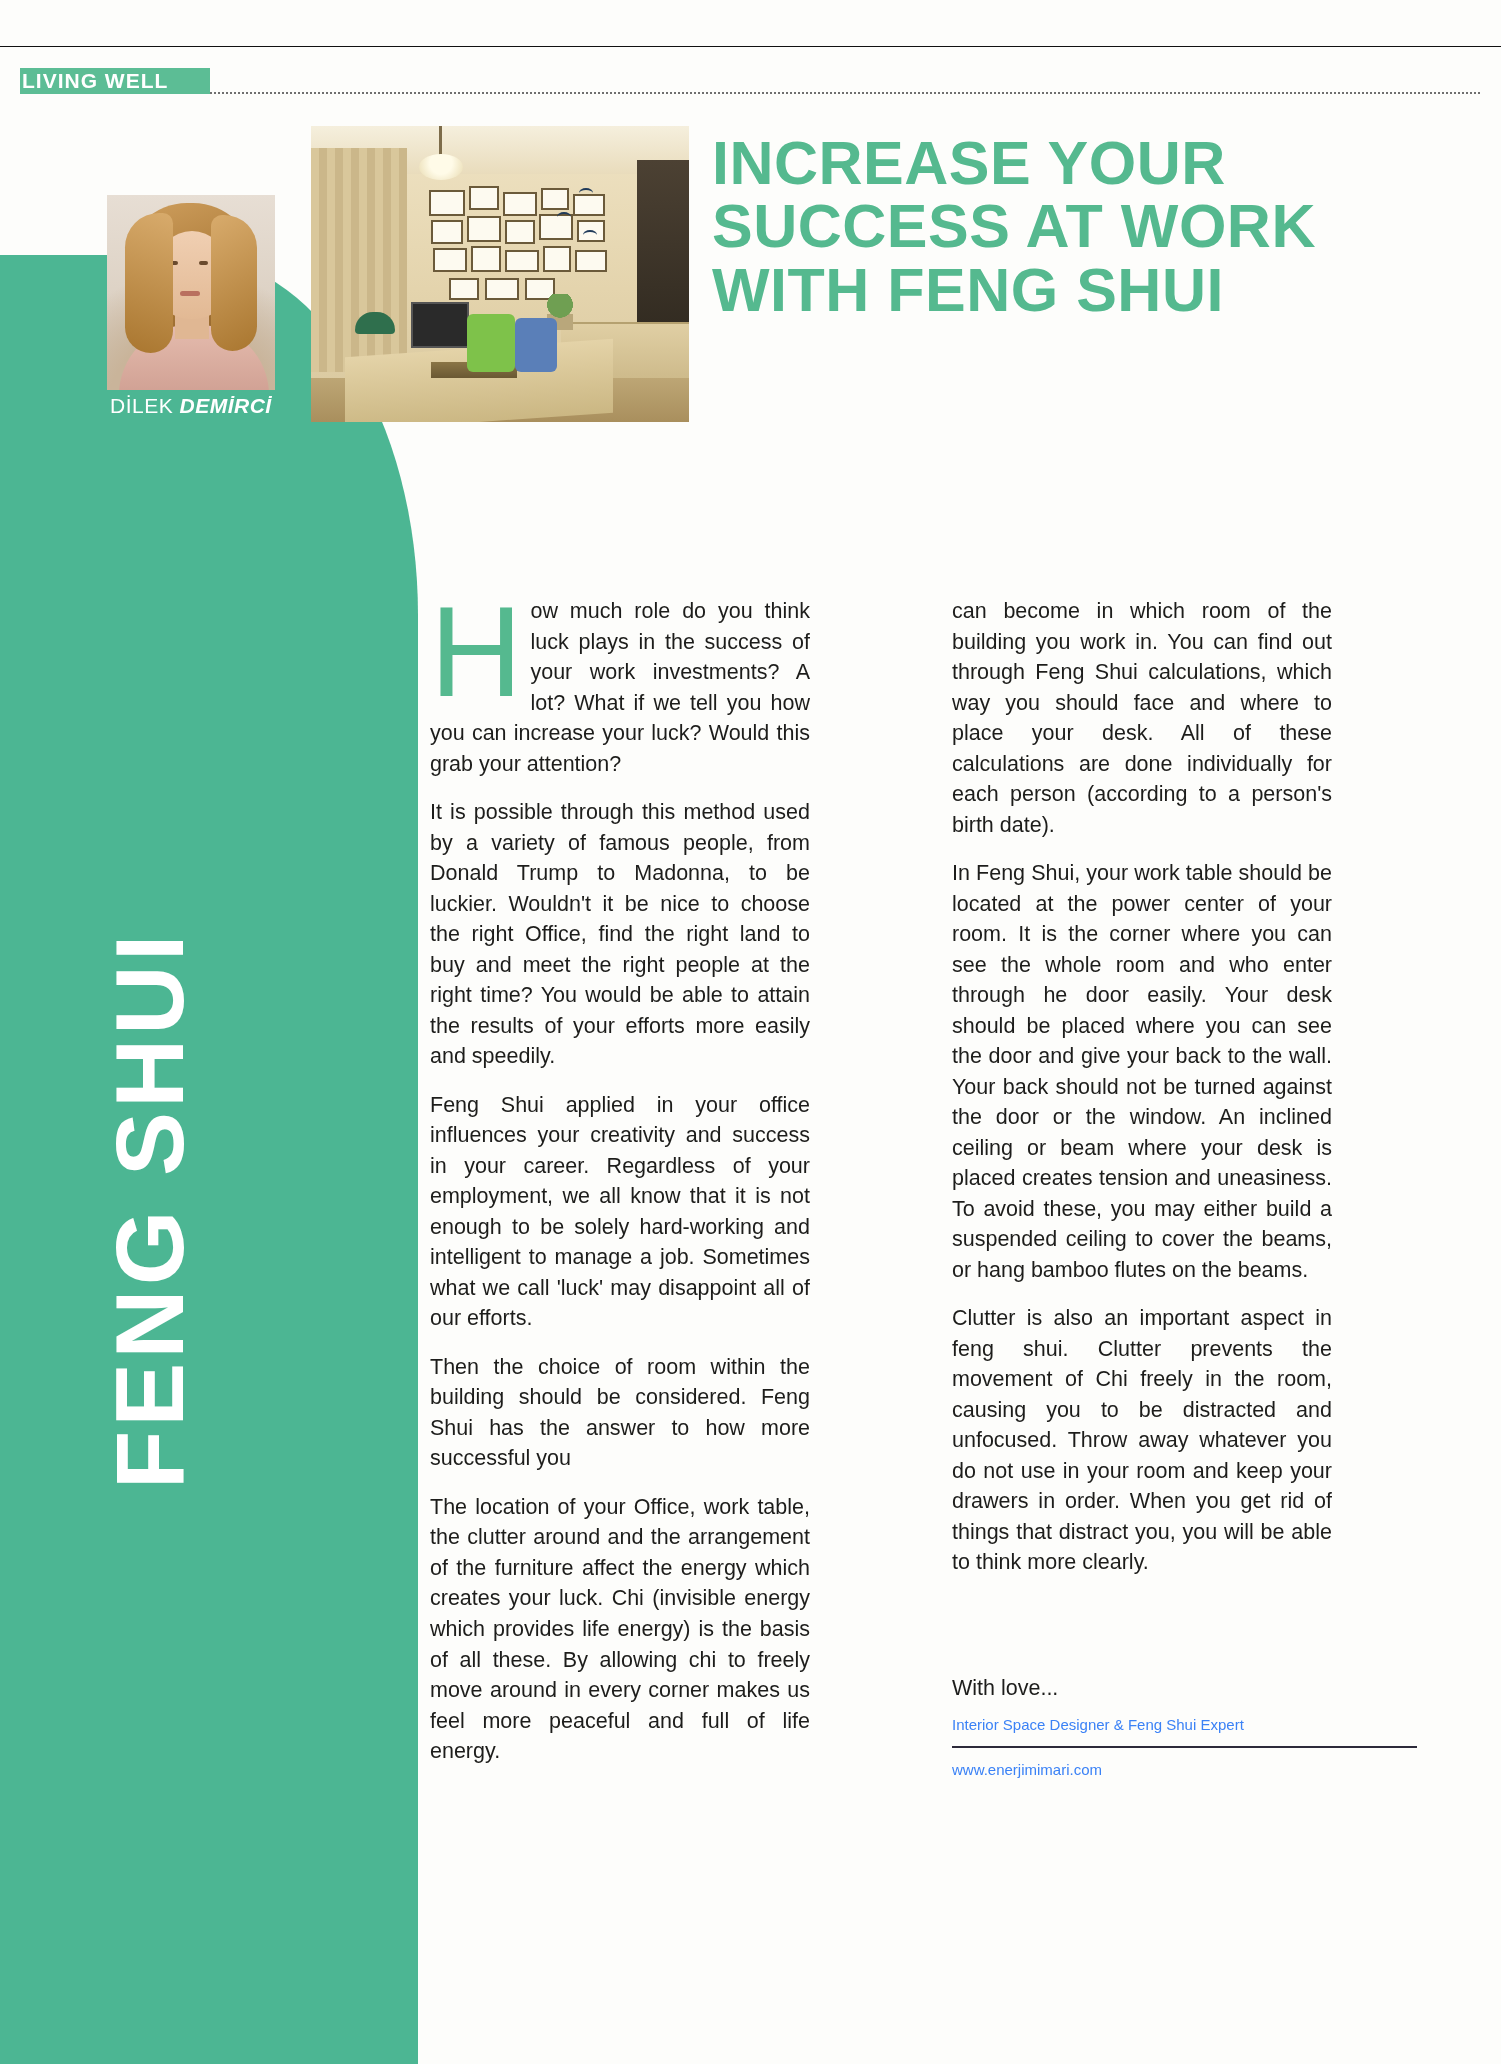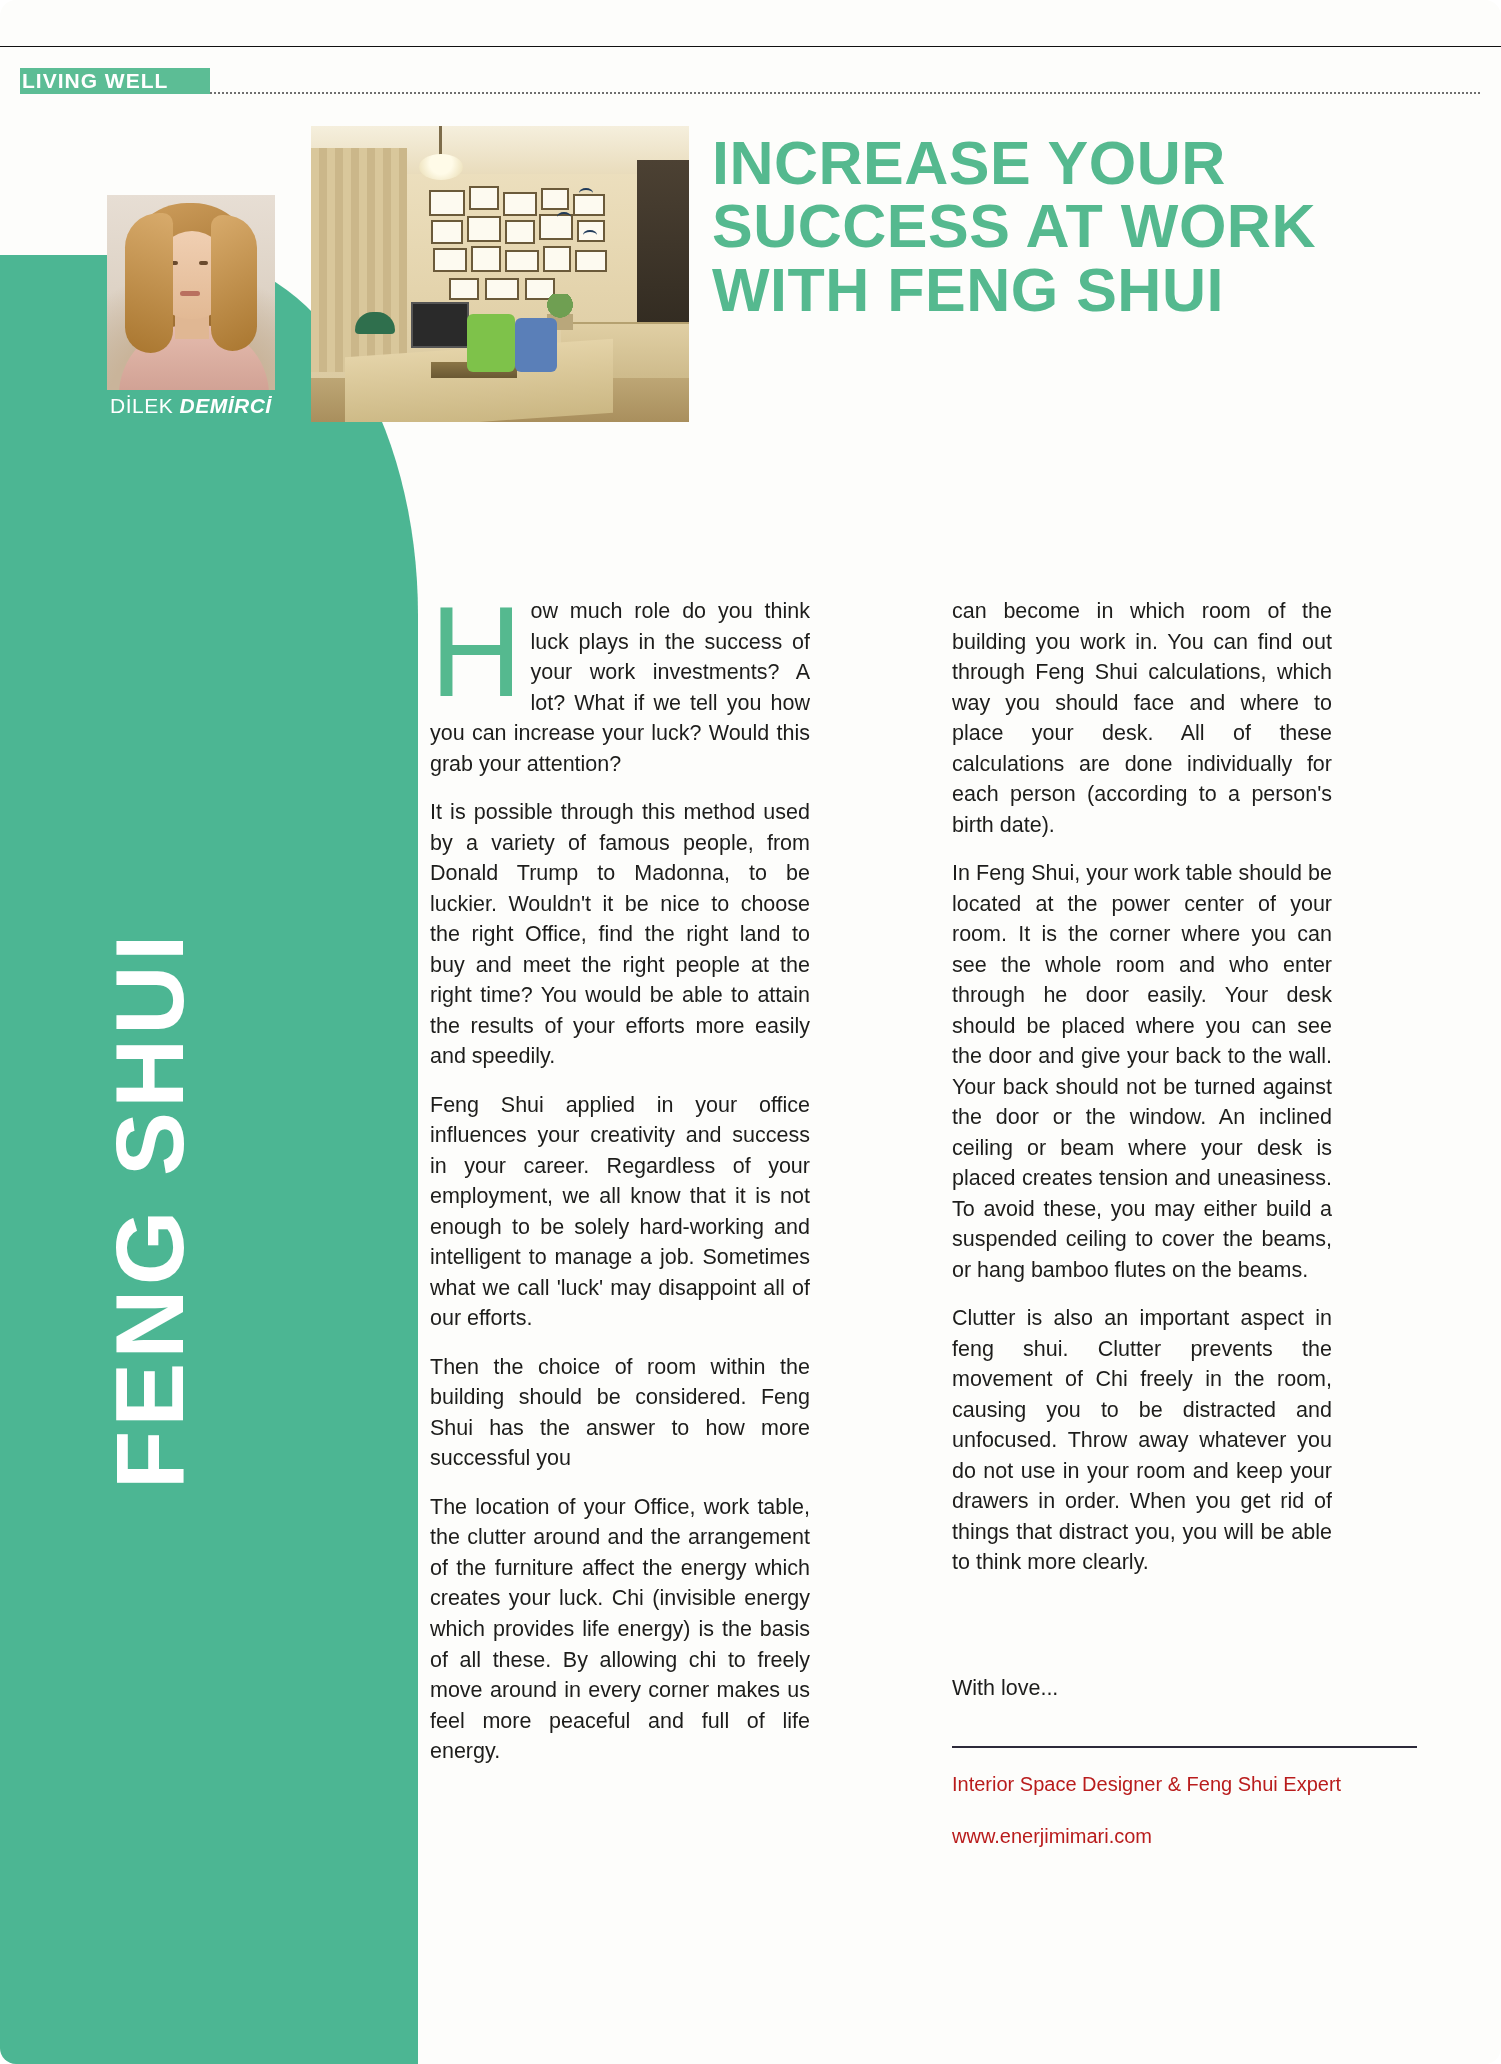--- a/index.html
+++ b/index.html
@@ -9,21 +9,20 @@
   }
   body {
     font-family: "Liberation Sans", sans-serif;
   }
   .page {
     position: relative;
     width: 1501px;
     height: 2064px;
     background: #fdfdfb;
     overflow: hidden;
-    border-radius: 16px;
   }
 
   
   .top-rule {
     position: absolute;
     left: 0;
     top: 46px;
     width: 1501px;
     height: 1px;
     background: #111;
@@ -302,25 +301,25 @@
     position: absolute;
     left: 952px;
     top: 1746px;
     width: 465px;
     height: 2px;
     background: #2d2a3a;
   }
   .footer-block {
     position: absolute;
     left: 952px;
-    top: 1770px;
+    top: 1714px;
     width: 420px;
-    font-size: 20px;
+    font-size: 15px;
     line-height: 1.42;
-    color: #b91c1c;
+    color: #3b82f6;
   }
   .footer-block p { margin: 0 0 24px 0; }
 
   .signature {
     position: absolute;
     left: 952px;
     top: 1676px;
     font-size: 21.5px;
     color: #1d1d1b;
   }

